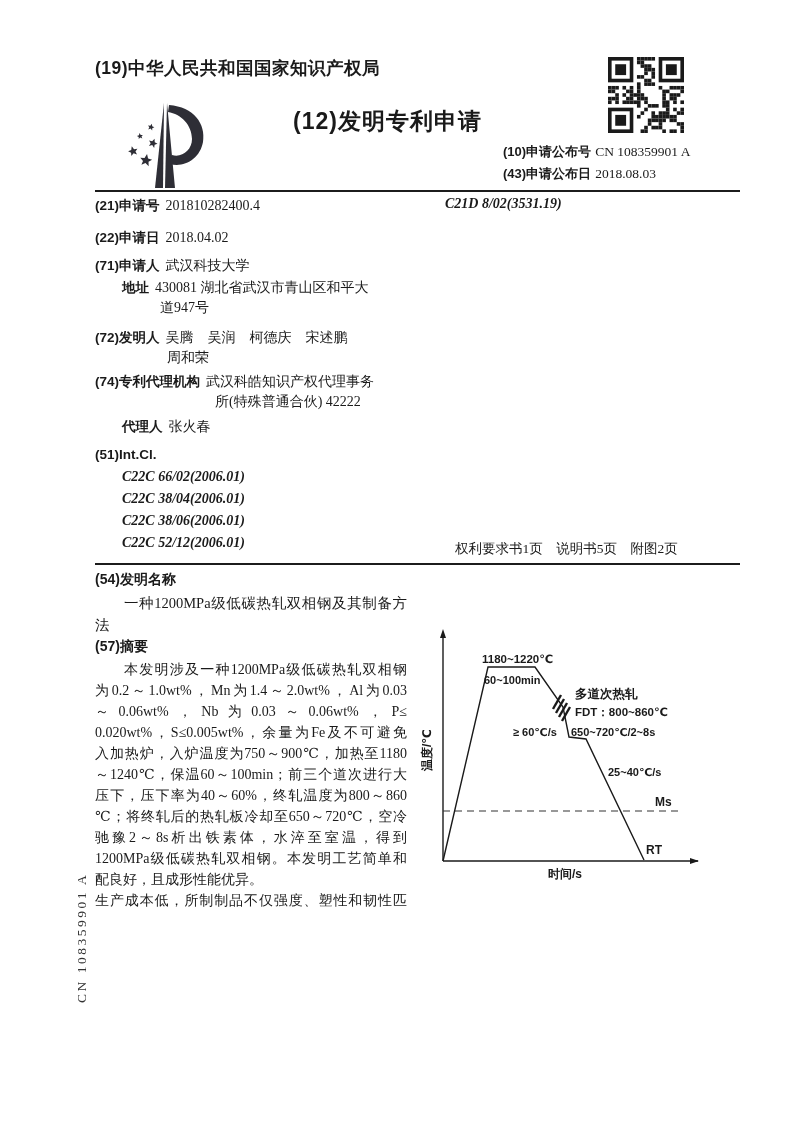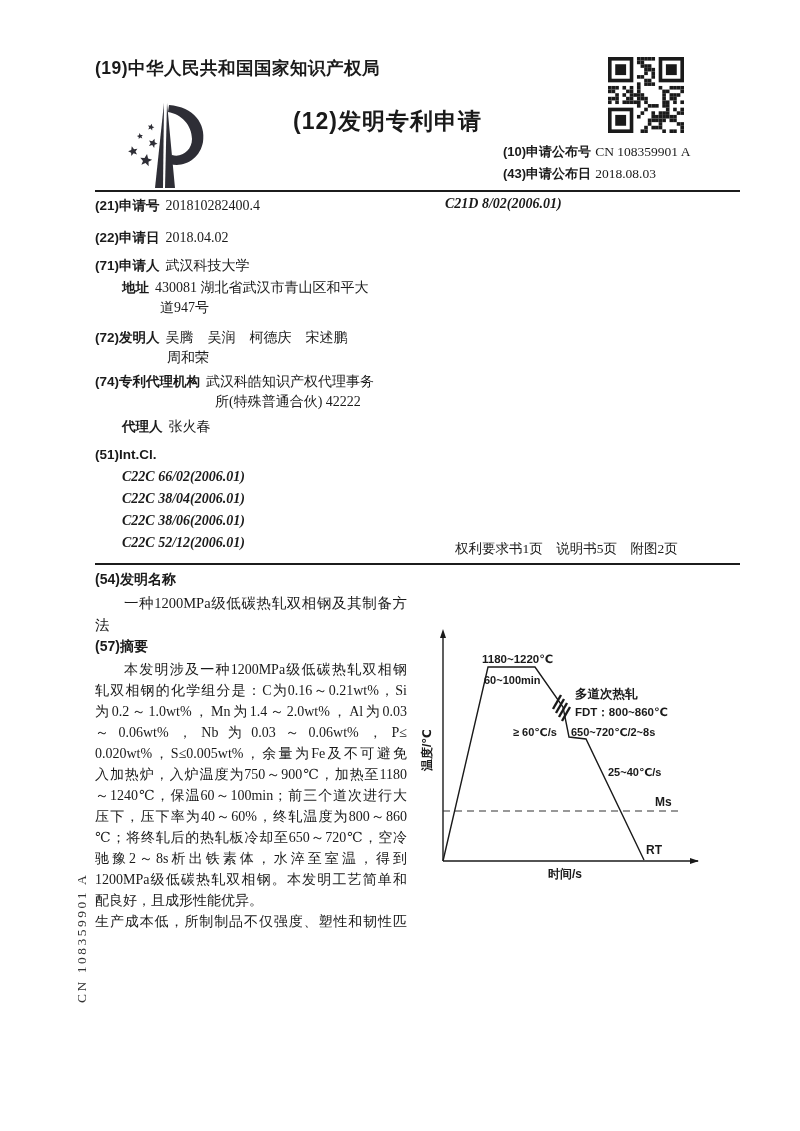--- a/index.html
+++ b/index.html
@@ -196,21 +196,21 @@
 </div>
 <div class="abs publine" style="left:503px;top:164px;">
   <span class="b">(43)申请公布日</span><span class="v">2018.08.03</span>
 </div>
 
 <div class="abs hr" style="left:95px;top:190px;width:645px;"></div>
 
 <div class="abs row" style="left:95px;top:196px;">
   <span class="b">(21)申请号</span><span class="v">201810282400.4</span>
 </div>
-<div class="abs ipc" style="left:445px;top:196px;">C21D 8/02(2006.01)</div>
+<div class="abs ipc" style="left:445px;top:196px;">C21D 8/02(3531.19)</div>
 
 <div class="abs row" style="left:95px;top:228px;">
   <span class="b">(22)申请日</span><span class="v">2018.04.02</span>
 </div>
 
 <div class="abs row" style="left:95px;top:256px;">
   <span class="b">(71)申请人</span><span class="v">武汉科技大学</span>
 </div>
 <div class="abs row" style="left:122px;top:278px;">
   <span class="b">地址</span><span class="v">430081 湖北省武汉市青山区和平大</span>
@@ -240,21 +240,20 @@
 
 <div class="abs hr" style="left:95px;top:563px;width:645px;"></div>
 
 <div class="abs sec-label" style="left:95px;top:571px;">(54)发明名称</div>
 <div class="abs title-line ind" style="left:95px;top:594px;">一种1200MPa级低碳热轧双相钢及其制备方</div>
 <div class="abs" style="left:95px;top:616px;font-size:14.5px;">法</div>
 <div class="abs sec-label" style="left:95px;top:638px;">(57)摘要</div>
 
 <div class="abs abstract" style="left:95px;top:659px;">
   <div class="ln ind">本发明涉及一种1200MPa级低碳热轧双相钢</div>
-  <div class="ln">轧双相钢的化学组分是：C为0.16～0.21wt%，Si</div>
   <div class="ln">为0.2～1.0wt%，Mn为1.4～2.0wt%，Al为0.03</div>
   <div class="ln">～0.06wt%，Nb为0.03～0.06wt%，P≤</div>
   <div class="ln">0.020wt%，S≤0.005wt%，余量为Fe及不可避免</div>
   <div class="ln">入加热炉，入炉温度为750～900℃，加热至1180</div>
   <div class="ln">～1240℃，保温60～100min；前三个道次进行大</div>
   <div class="ln">压下，压下率为40～60%，终轧温度为800～860</div>
   <div class="ln">℃；将终轧后的热轧板冷却至650～720℃，空冷</div>
   <div class="ln">驰豫2～8s析出铁素体，水淬至室温，得到</div>
   <div class="ln">1200MPa级低碳热轧双相钢。本发明工艺简单和</div>
   <div class="ln last">配良好，且成形性能优异。</div>

